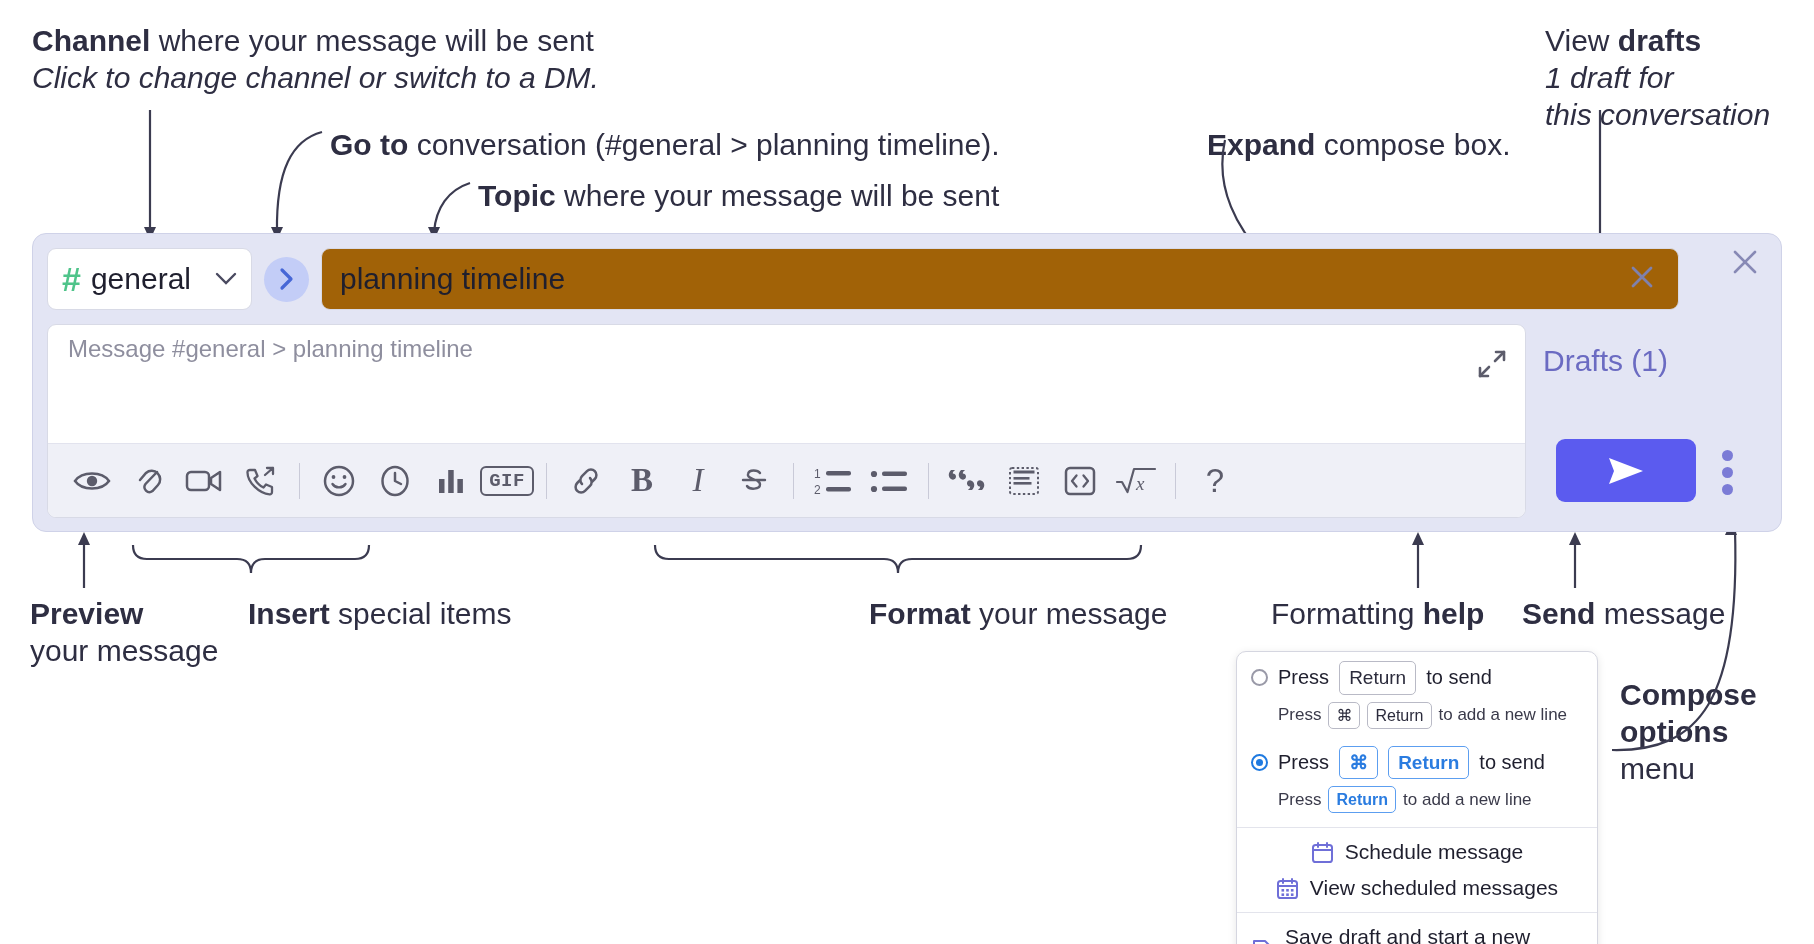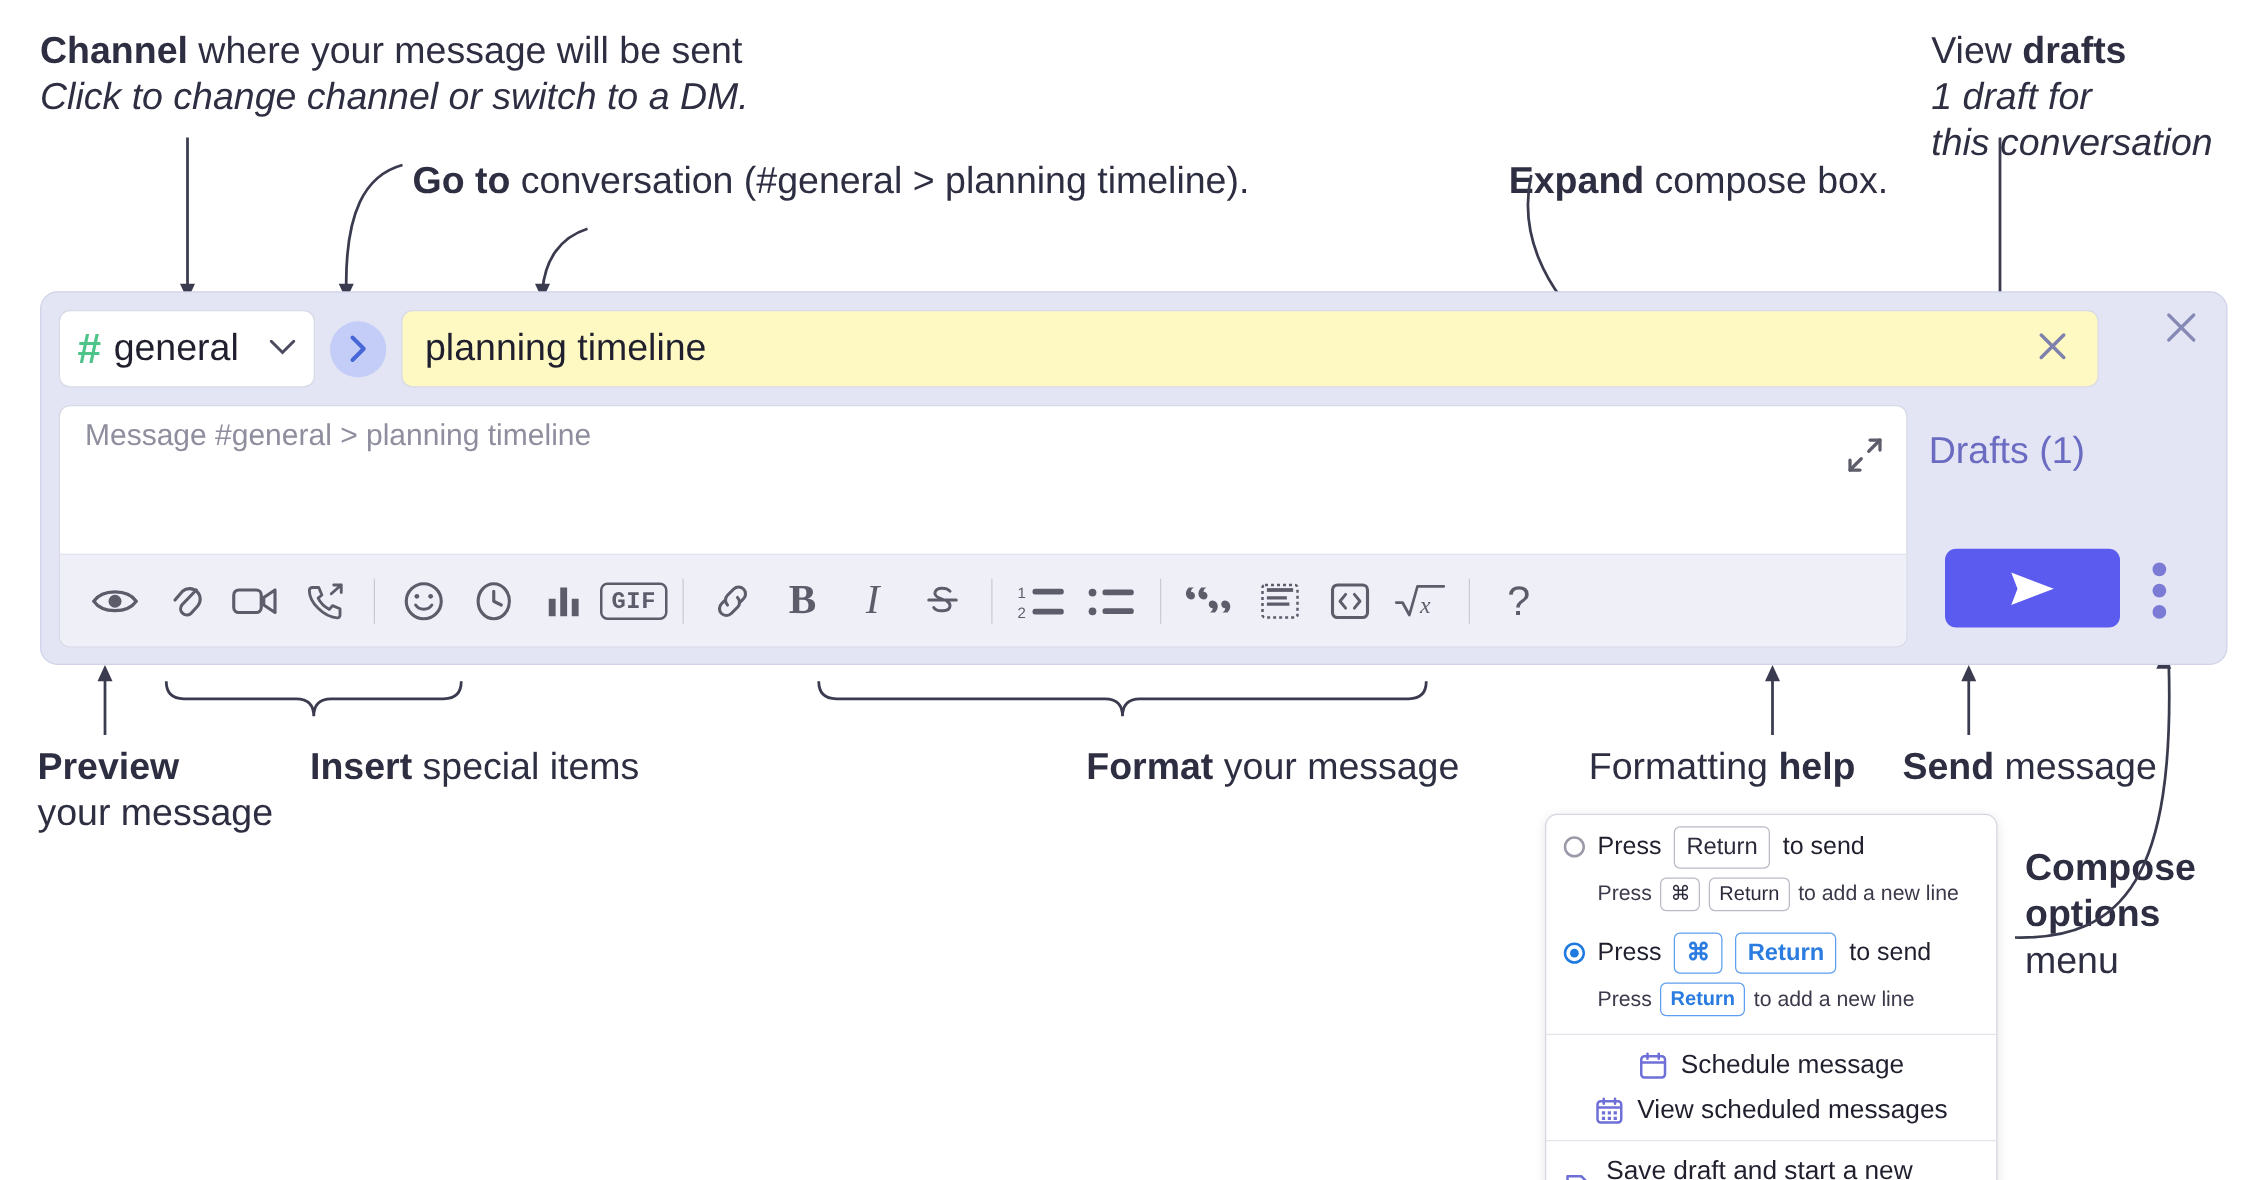--- a/index.html
+++ b/index.html
@@ -29,21 +29,21 @@
   }
   .hash{color:#4fc48a;font-size:34px;font-weight:700;line-height:1;}
   .channel-name{font-size:30px;color:#1f1f2e;}
   .chev{margin-left:auto;color:#4a4a60;font-size:19px;}
   .goto-btn{
     width:45px;height:45px;border-radius:50%;background:#c3cdf7;
     display:flex;align-items:center;justify-content:center;
     color:#4767d6;font-size:27px;font-weight:700;
   }
   .topic-field{
-    width:1358px;height:62px;background:#fef9c3;border:1px solid #d8dae6;border-radius:9px;
+    width:1358px;height:62px;background:#a16207;border:1px solid #d8dae6;border-radius:9px;
     display:flex;align-items:center;padding:0 18px;box-sizing:border-box;
   }
   .topic-text{font-size:30px;color:#1f1f2e;}
   .topic-clear{margin-left:auto;}
   .msgbox{
     position:absolute;left:14px;top:90px;width:1479px;height:194px;
     background:#fff;border:1px solid #d8dae6;border-radius:9px;box-sizing:border-box;overflow:hidden;
   }
   .placeholder{position:absolute;left:20px;top:10px;font-size:24px;color:#8e8e9e;}
   .expand-btn{position:absolute;right:16px;top:22px;}
@@ -94,20 +94,23 @@
 
   <div class="ann t30" style="left:32px;top:22px;">
     <div><b>Channel</b><span> where your message will be sent</span></div>
     <div><i>Click to change channel or switch to a DM.</i></div>
   </div>
 
   <div class="ann t30" style="left:330px;top:126px;">
     <b>Go to</b><span> conversation (#general &gt; planning timeline).</span>
   </div>
 
+  <div class="ann t30" style="left:478px;top:177px;">
+    <b>Topic</b><span> where your message will be sent</span>
+  </div>
 
   <div class="ann t30" style="left:1207px;top:126px;">
     <b>Expand</b><span> compose box.</span>
   </div>
 
   <div class="ann t30" style="left:1545px;top:22px;">
     <div><span>View </span><b>drafts</b></div>
     <div><i>1 draft for</i></div>
     <div><i>this conversation</i></div>
   </div>

